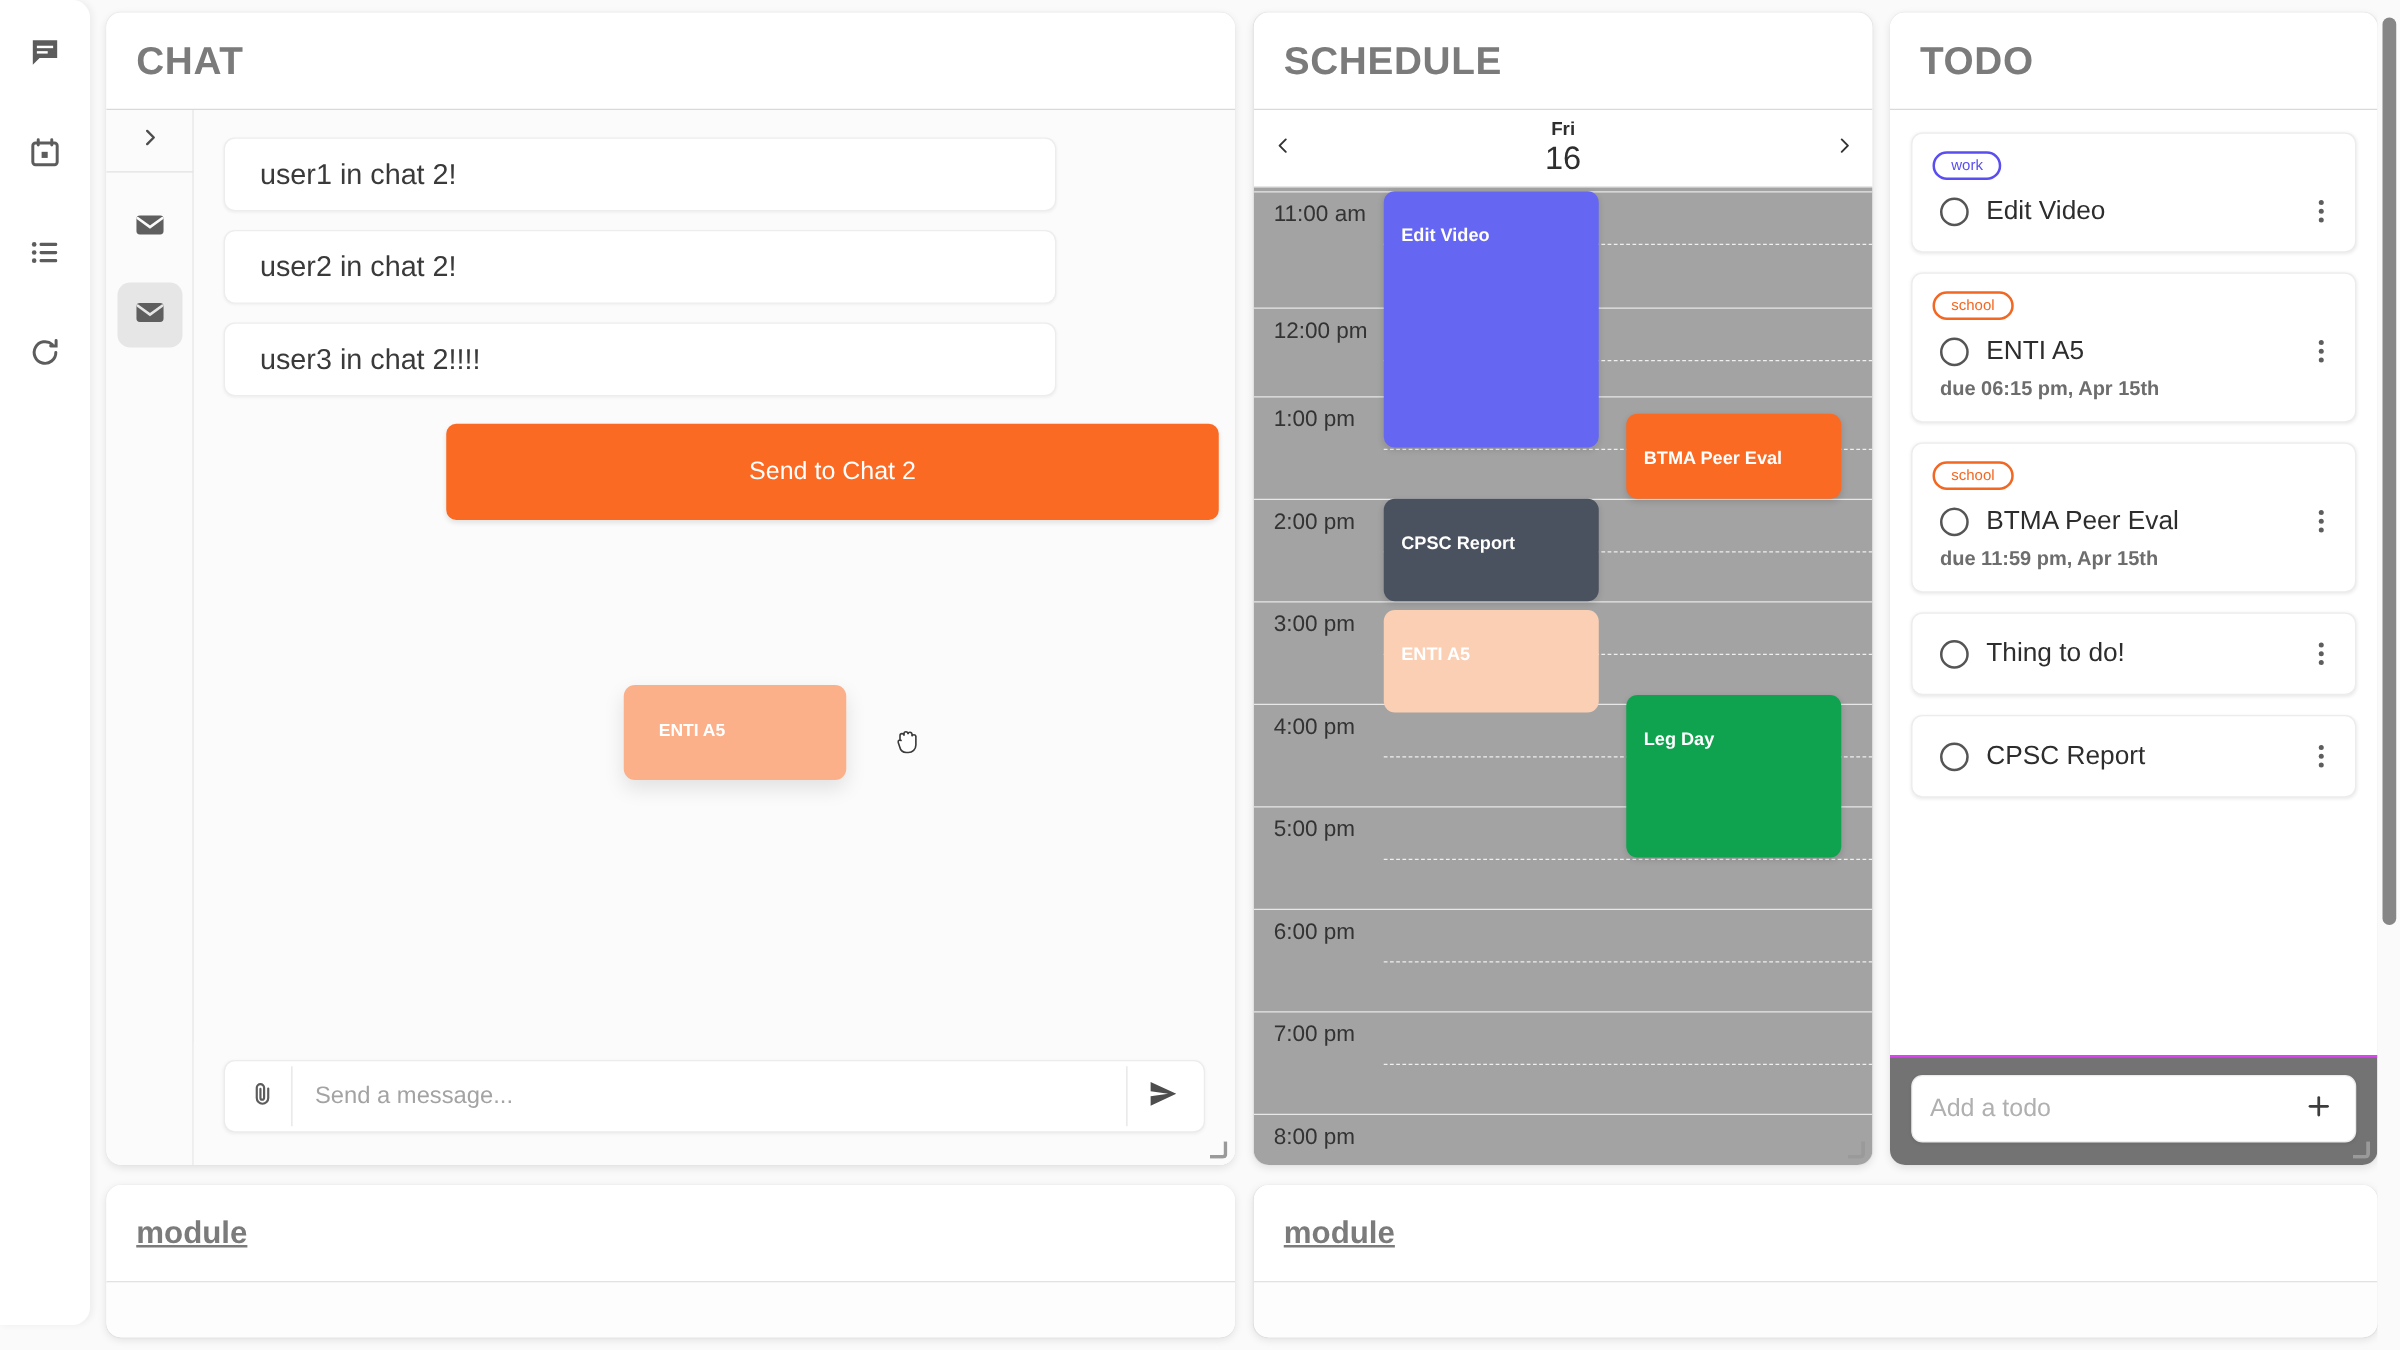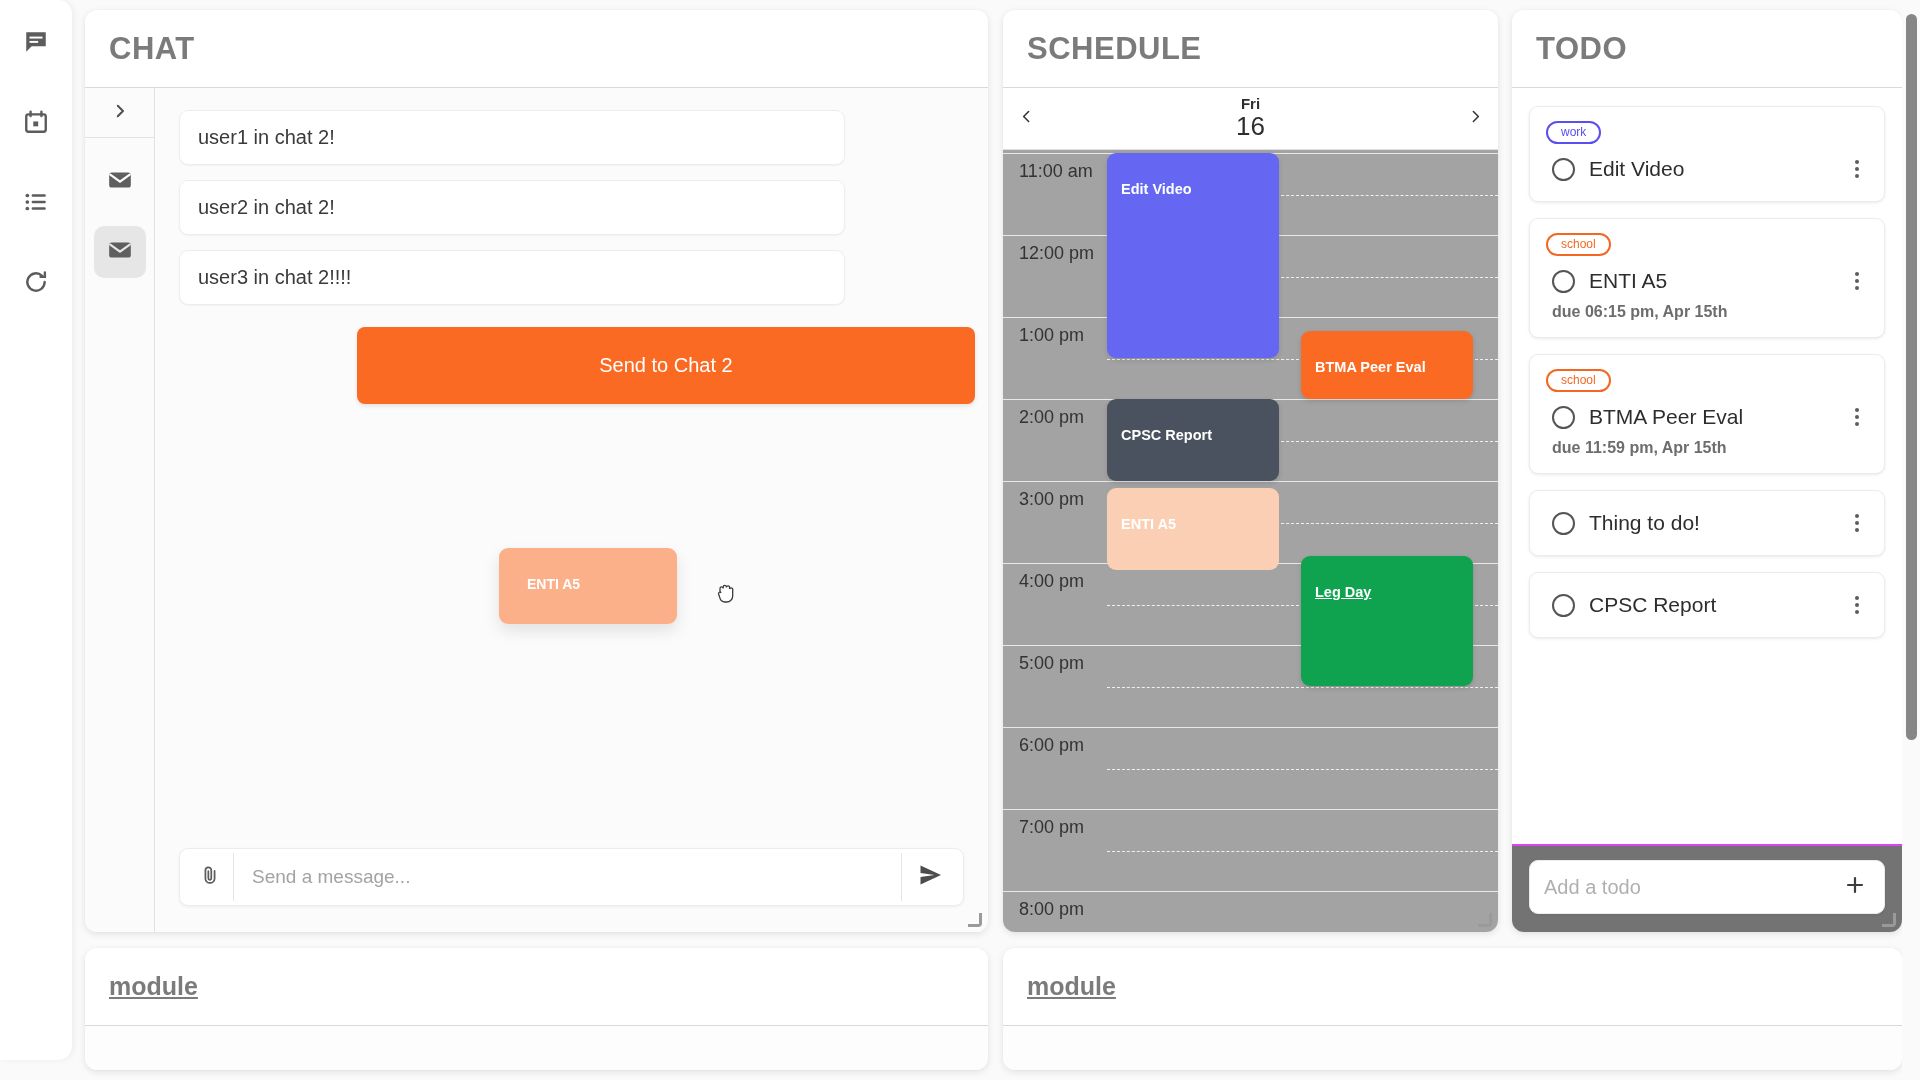--- a/index.html
+++ b/index.html
@@ -132,23 +132,23 @@
     flex: 1;
     overflow: hidden;
     padding: 22px 24px 10px 24px;
     position: relative;
   }
   .msg-bubble {
     background: #ffffff;
     border: 1px solid #ededed;
     border-radius: 9px;
     box-shadow: 0 1px 2px rgba(0,0,0,0.045);
-    padding: 15px 18px;
+    padding: 15px 28px;
     margin-bottom: 15px;
-    font-size: 20px;
+    font-size: 23px;
     color: #3a3a3a;
     max-width: 666px;
   }
   .send-chat-btn {
     display: block;
     width: 618px;
     margin: 22px 0 0 178px;
     background: #fa6a23;
     color: #ffffff;
     border: none;
@@ -570,21 +570,21 @@
         </span>
       </div>
     </div>
 
     <div class="sched-grid-wrap">
       <div class="sched-grid" id="sched-grid">
           <div class="hour-row" style="top: 3px;">
             <div class="hour-label">11:00 am</div>
             <div class="halfline"></div>
           </div>
-          <div class="hour-row" style="top: 85px; text-align: center;">
+          <div class="hour-row" style="top: 96px; text-align: center;">
             <div class="hour-label">12:00 pm</div>
             <div class="halfline"></div>
           </div>
           <div class="hour-row" style="top: 167px;">
             <div class="hour-label">1:00 pm</div>
             <div class="halfline"></div>
           </div>
           <div class="hour-row" style="top: 249px;">
             <div class="hour-label">2:00 pm</div>
             <div class="halfline"></div>
@@ -609,21 +609,21 @@
             <div class="hour-label">7:00 pm</div>
             <div class="halfline"></div>
           </div>
           <div class="hour-row" style="top: 741px;">
             <div class="hour-label">8:00 pm</div>
           </div>
           <div class="event" style="top: 3px; height: 205px; left: 104px; width: 172px; background: rgb(101, 103, 242);">Edit Video</div>
           <div class="event" style="top: 180.667px; height: 68.3333px; left: 298px; width: 172px; background: rgb(250, 106, 35);">BTMA Peer Eval</div>
           <div class="event" style="top: 249px; height: 82px; left: 104px; width: 172px; background: rgb(74, 81, 95);">CPSC Report</div>
           <div class="event ghost" style="top: 337.833px; height: 82px; left: 104px; width: 172px; background: rgb(251, 207, 180);">ENTI A5</div>
-          <div class="event" style="top: 406.167px; height: 129.833px; left: 298px; width: 172px; background: rgb(15, 163, 79); text-decoration: underline;">Leg Day</div>
+          <div class="event" style="top: 406.167px; height: 129.833px; left: 298px; width: 172px; background: rgb(15, 163, 79);">Leg Day</div>
         </div>
     </div>
     <div class="resize-grip"></div>
   </div>
 
   <div class="panel" id="todo-panel">
     <div class="panel-head">
       <div class="panel-title">TODO</div>
     </div>
     <div class="todo-scroll" id="todo-list">

